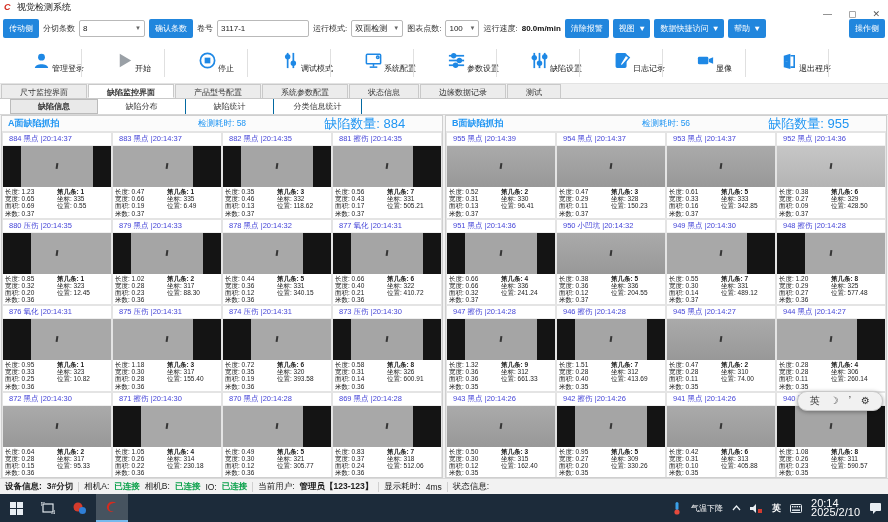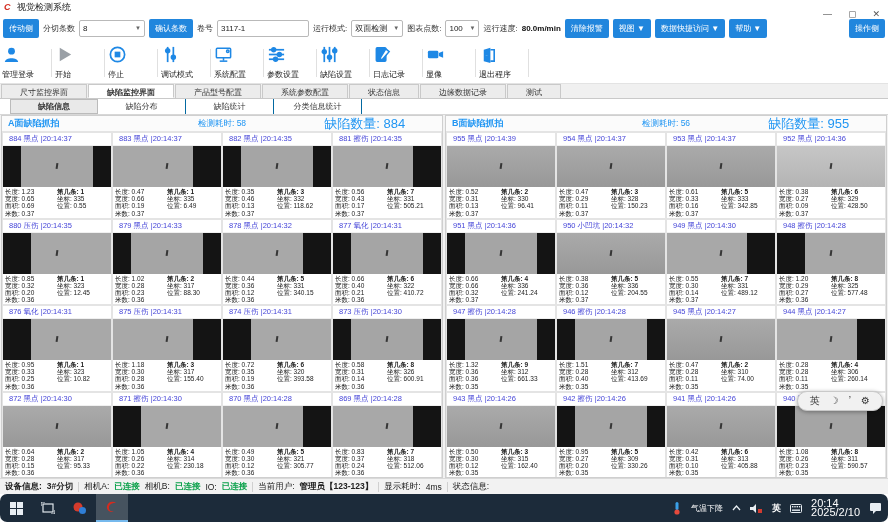--- a/index.html
+++ b/index.html
@@ -9,31 +9,31 @@
 
   
   .titlebar { height:14px; display:flex; align-items:center; gap:4px; padding-left:4px; background:#fff; }
   .app-logo { width:9px; height:9px; color:#d42b1e; font-size:9px; line-height:9px; font-weight:bold; font-style:italic; }
   .title-text { font-size:9px; color:#222; }
   .winctrls { position:absolute; top:9px; right:8px; display:flex; gap:16px; z-index:30; }
   .winctrls span { font-size:9px; color:#555; cursor:default; line-height:10px; }
 
   
   .toolbar1 { height:28px; display:flex; align-items:center; gap:4px; padding:0 3px; background:#fff; }
-  .btn-blue { background:#2186dd; color:#fff; border:none; border-radius:2px; font-size:8px; padding:4px 6px; white-space:nowrap; font-family:Liberation Sans, sans-serif; }
+  .btn-blue { background:#2186dd; color:#fff; border:none; border-radius:2px; font-size:8px; padding:4px 6px; white-space:nowrap; font-family:Liberation Mono, monospace; }
   .tb-label { font-size:8px; color:#333; white-space:nowrap; }
   .tb-bold { font-size:8px; color:#111; font-weight:bold; white-space:nowrap; }
   .select { border:1px solid #b9b9b9; border-radius:2px; background:#fff; height:17px; display:flex; align-items:center; justify-content:space-between; font-size:8px; padding:0 3px; color:#222; }
   .select .caret { font-size:6px; color:#666; margin-left:3px; }
   .tb-input { border:1px solid #b9b9b9; border-radius:2px; height:17px; font-size:8px; padding:0 3px; color:#222; font-family:inherit; }
   .spacer { flex:1; }
 
   
   .toolbar2 { height:42px; display:flex; align-items:center; padding-left:2px; background:#fff; border-bottom:1px solid #e3e3e3; }
-  .action { width:46px; display:flex; flex-direction:column; align-items:flex-start; gap:1px; cursor:pointer; }
+  .action { width:46px; display:flex; align-items:flex-end; gap:1px; cursor:pointer;margin-left:30px; }
   .action svg { width:19px; height:19px; }
   .action .alabel { font-size:8px; color:#222; white-space:nowrap; }
   .vsep { width:1px; height:28px; background:#e0e0e0; margin:0 3px; }
 
   
   .maintabs { height:15px; display:flex; background:#f0f0f0; border-bottom:1px solid #c9c9c9; padding-left:1px; }
   .maintabs .tab { font-size:8px; color:#333; padding:2px 18px 1px; border:1px solid #c9c9c9; border-bottom:none; background:#ececec; margin-right:1px; white-space:nowrap; }
   .maintabs .tab.active { background:#fff; font-weight:bold; position:relative; top:0; border-bottom:1px solid #fff; }
   .subtabs { height:16px; display:flex; background:#fff; border-bottom:1px solid #d7d7d7; }
   .subtabs .tab { font-size:8px; color:#333; width:88px; display:flex; align-items:center; justify-content:center; border-right:1px solid #0369a1; }
@@ -60,21 +60,21 @@
   .mcol { width:50%; white-space:nowrap; overflow:hidden; }
   .mcol .strip-line { font-weight:bold; }
 
   
   .statusbar { position:absolute; left:0; right:0; bottom:28px; height:16px; background:#f2f2f2; border-top:1px solid #d9d9d9; display:flex; align-items:center; gap:5px; padding:0 5px; font-size:8.5px; color:#222; }
   .statusbar b { font-weight:bold; }
   .ok { color:#0ba14b; font-weight:bold; }
   .st-sep { width:1px; height:10px; background:#d0d0d0; }
 
   
-  .taskbar { position:absolute; left:0; right:0; bottom:0; height:28px; background:#1c2b3a; display:flex; align-items:stretch; color:#fff;border-radius:7px; }
+  .taskbar { position:absolute; left:0; right:0; bottom:0; height:28px; background:#1c2b3a; display:flex; align-items:stretch; color:#fff; }
   .tb-item { width:32px; display:flex; align-items:center; justify-content:center; cursor:pointer; }
   .tb-item.active-app { background:#46535f; border-bottom:2px solid #76b9ed; }
   .tray { margin-left:auto; display:flex; align-items:center; gap:9px; padding-right:6px; }
   .tray-text { font-size:8px; color:#fff; white-space:nowrap; }
   .tray-ime { font-size:9px; color:#fff; font-weight:bold; }
   .clock { text-align:left; font-size:11px; line-height:9px; color:#fff; white-space:nowrap; }
   .tray svg { display:block; }
 
   
   .ime-bar { position:absolute; top:391px; right:5px; height:20px; background:#f1f1f1; border:1px solid #c9c9c9; border-radius:10px; display:flex; align-items:center; gap:10px; padding:0 12px; font-size:10px; color:#333; box-shadow:0 1px 4px rgba(0,0,0,.35); z-index:20; }

